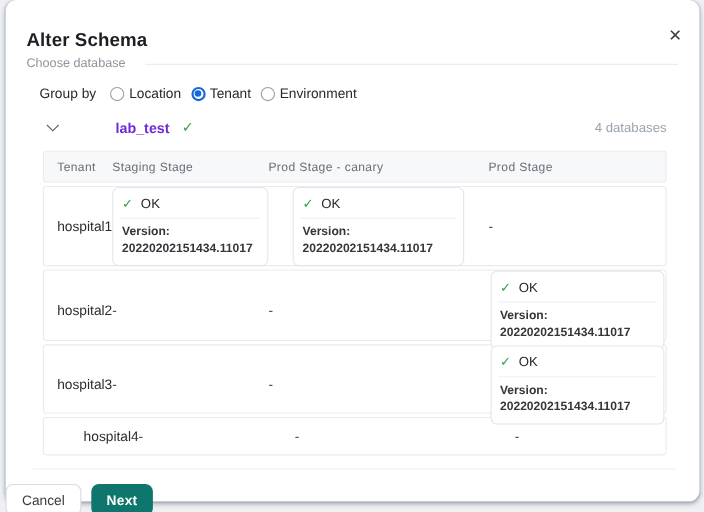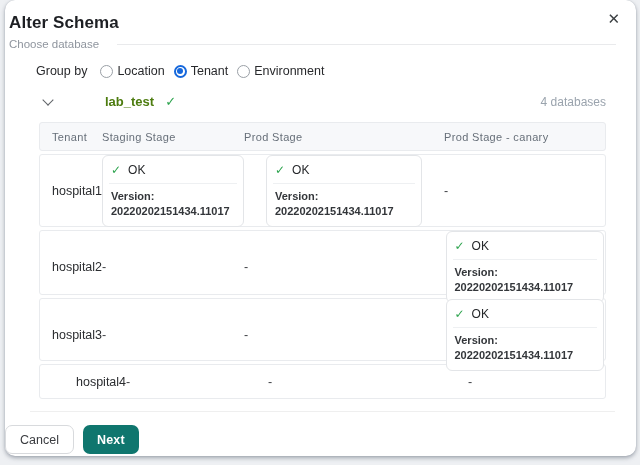--- a/index.html
+++ b/index.html
@@ -1,37 +1,37 @@
 <!DOCTYPE html>
 <html><head>
 <meta charset="utf-8">
 <style>
   html,body{margin:0;padding:0;width:640px;height:465px;background:#eef0f3;overflow:hidden;
     font-family:"Liberation Sans","DejaVu Sans",sans-serif;-webkit-font-smoothing:antialiased;}
   .modal{position:absolute;left:5px;top:0;width:631px;height:456px;background:#fff;
     border-radius:10px;box-shadow:0 2px 4px rgba(96,106,120,.55),0 0 1px rgba(96,106,120,.4);}
   
-  .dlg-head{padding:13px 20px 0 4px;position:relative;}
+  .dlg-head{padding:13px 20px 0 19px;position:relative;margin-top:14px;}
   .dlg-title{font-size:17px;font-weight:700;color:#1d1f23;letter-spacing:.1px;}
   .dlg-close{position:absolute;top:10px;right:16px;font-size:15px;color:#3c4043;cursor:pointer;line-height:18px;}
   .subtitle-row{display:flex;align-items:center;gap:18px;margin-top:5px;}
   .dlg-subtitle{font-size:11.5px;color:#8f959e;white-space:nowrap;}
   .subtitle-divider{flex:1;height:1px;background:#e9eaec;}
   
   .groupby{display:flex;align-items:center;margin:14px 0 0 31px;font-size:12.5px;color:#28292c;}
   .gb-label{margin-right:13px;}
   .radio-opt{display:flex;align-items:center;gap:4px;margin-right:9px;cursor:pointer;}
   .radio{width:13px;height:13px;border-radius:50%;border:1.5px solid #9aa0a6;box-sizing:border-box;background:#fff;flex:0 0 auto;}
   .radio.sel{border:2px solid #1668dc;position:relative;}
   .radio.sel::after{content:"";position:absolute;left:1.5px;top:1.5px;width:6px;height:6px;border-radius:50%;background:#1668dc;}
   
   .group-header{display:flex;align-items:center;margin:16px 30px 0 39px;}
   .chev{width:7px;height:7px;border-right:1.6px solid #5f6368;border-bottom:1.6px solid #5f6368;
     transform:rotate(45deg);margin-top:-4px;flex:0 0 auto;}
-  .group-name{font-size:13px;font-weight:600;color:#4d7c0f;margin-left:9px;padding-left:44px;}
+  .group-name{font-size:13px;font-weight:600;color:#6d28d9;margin-left:9px;padding-left:44px;}
   .check{color:#2da44e;font-weight:700;}
   .group-check{font-size:13px;margin-left:11px;}
   .db-count{margin-left:auto;font-size:12px;color:#9aa3ad;text-align:right;}
   
   .tbl{margin:13px 30px 0 34px;}
   .thead,.trow{display:grid;grid-template-columns:62px 142px 200px 1fr;align-items:center;
     border:1px solid #e9ebee;border-radius:3px;background:#fff;}
   .thead{background:#f7f8fa;height:27px;color:#676f79;font-size:11px;letter-spacing:.35px;}
   .trow{margin-top:3px;font-size:12.5px;color:#2b2d30;}
   .c0{padding-left:12px;text-align:left;}
@@ -88,22 +88,22 @@
     <span class="group-name">lab_test</span>
     <span class="check group-check">✓</span>
     <span class="db-count">4 databases</span>
   </div>
 
   <div class="tbl">
 
     <div class="thead">
       <div class="c0">Tenant</div>
       <div class="cc">Staging Stage</div>
+      <div class="cc">Prod Stage - canary</div>
       <div class="cc">Prod Stage</div>
-      <div class="cc">Prod Stage - canary</div>
     </div>
 
     <div class="trow r1">
       <div class="c0">hospital1</div>
       <div class="cellc">
         <div class="ok-card">
           <div class="ok-line">
             <span class="check">✓</span>
             <span>OK</span>
           </div>

